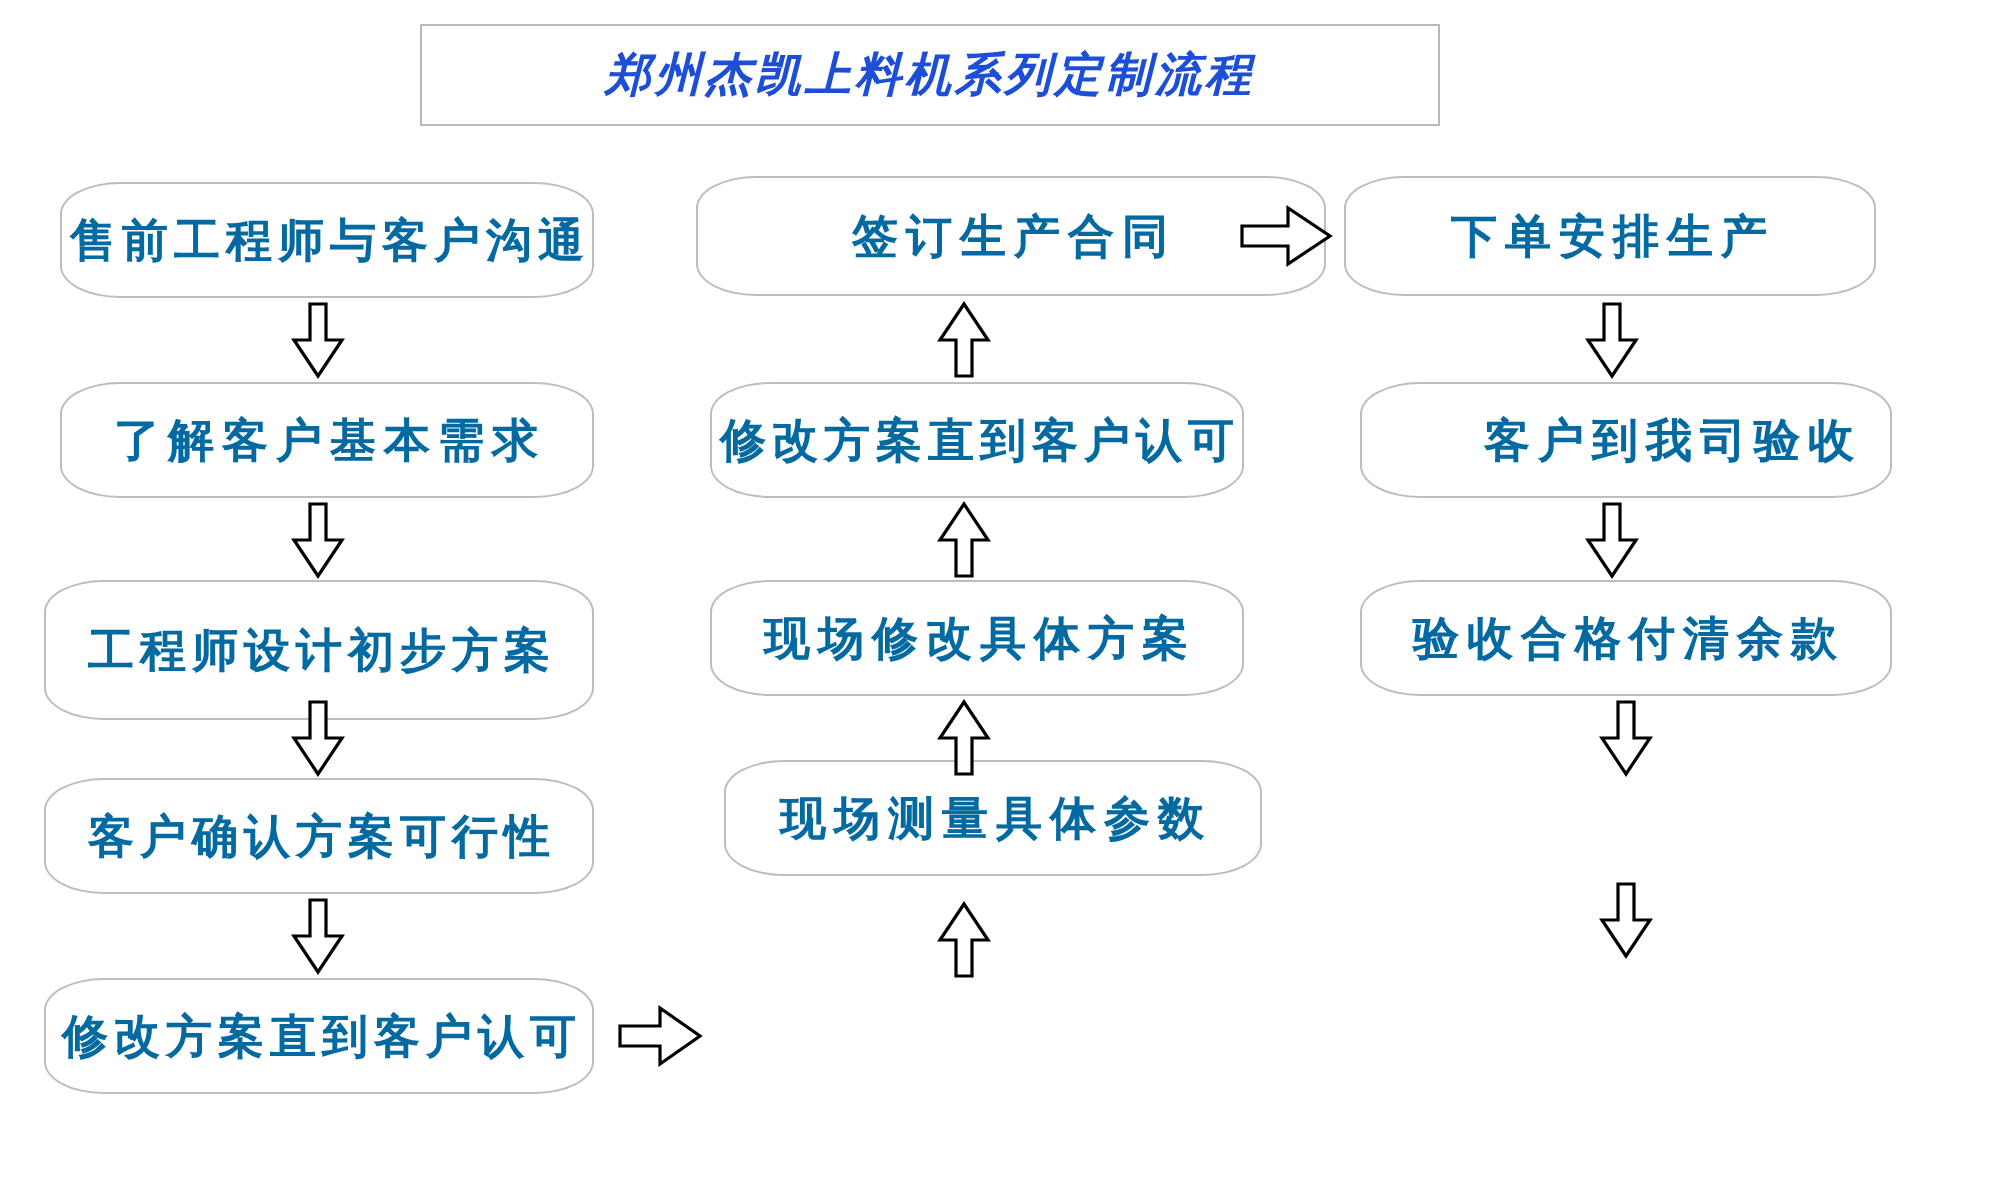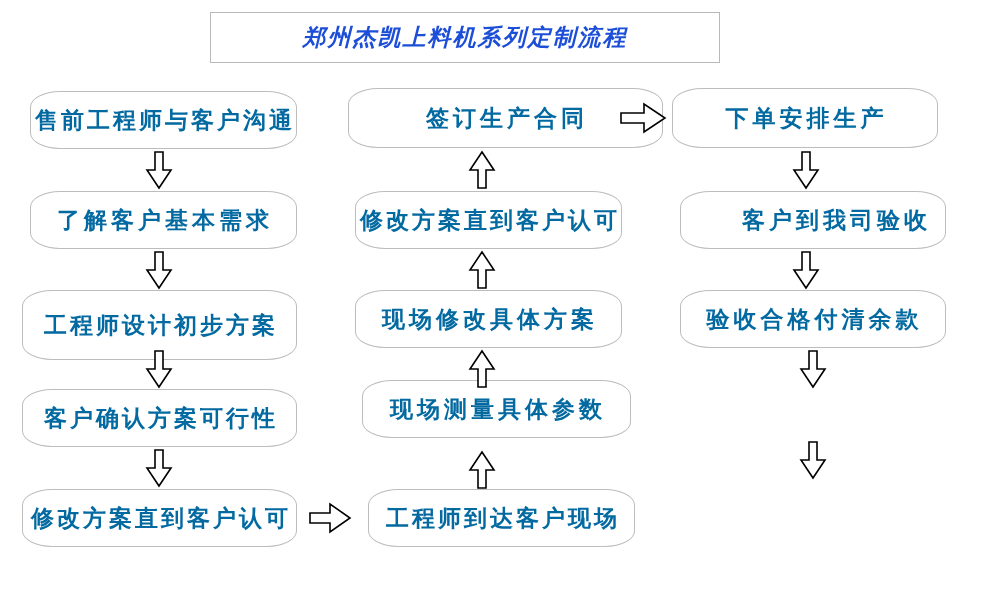--- a/index.html
+++ b/index.html
@@ -124,23 +124,20 @@
   </div>
 
   <div class="node narrow" style="left:355px; top:290px; width:267px; height:58px;">
     <span class="label">现场修改具体方案</span>
   </div>
 
   <div class="node narrow" style="left:362px; top:380px; width:269px; height:58px;">
     <span class="label">现场测量具体参数</span>
   </div>
 
-  <div class="node" style="left:368px; top:489px; width:267px; height:58px;">
-    <span class="label">工程师到达客户现场</span>
-  </div>
 
   <div class="node narrow" style="left:672px; top:88px; width:266px; height:60px;">
     <span class="label">下单安排生产</span>
   </div>
 
   <div class="node narrow" style="left:680px; top:191px; width:266px; height:58px;padding-left:44px;">
     <span class="label">客户到我司验收</span>
   </div>
 
   <div class="node narrow" style="left:680px; top:290px; width:266px; height:58px;">

